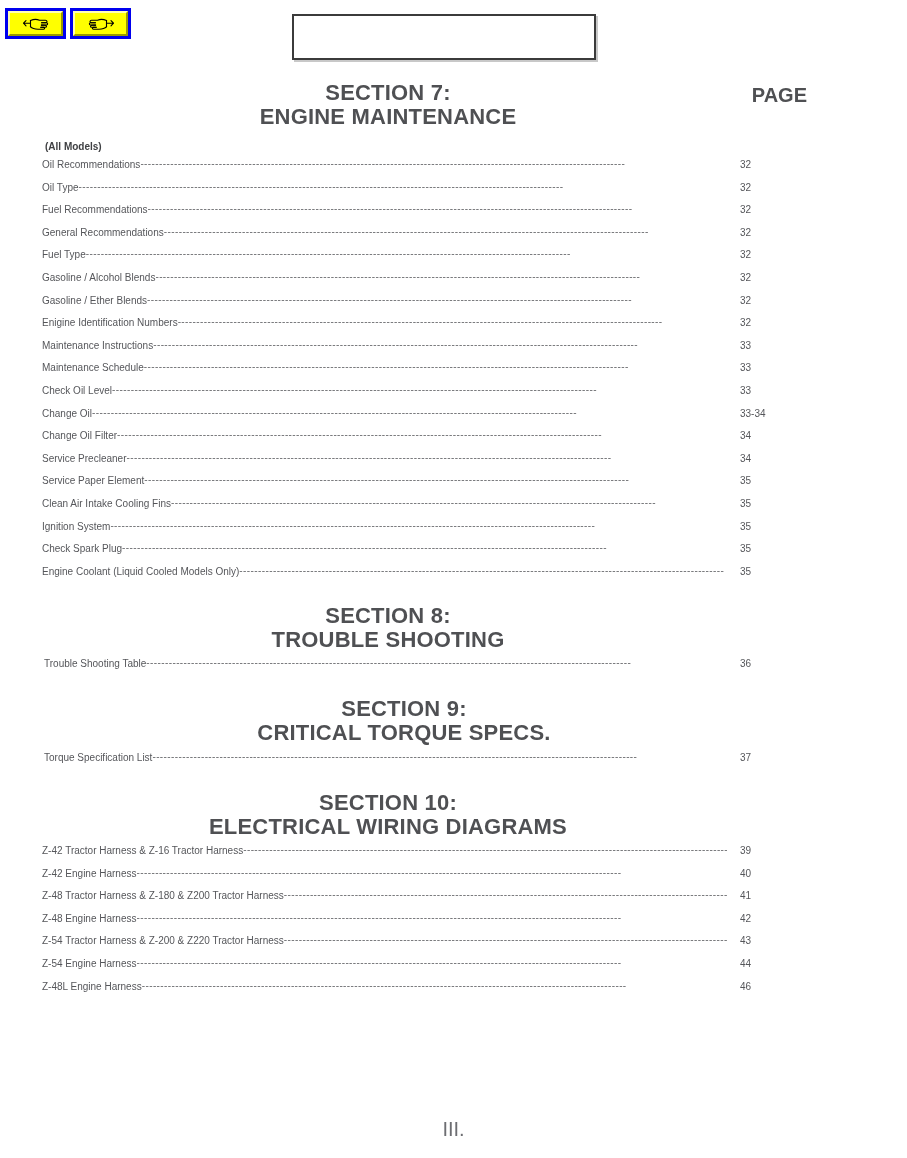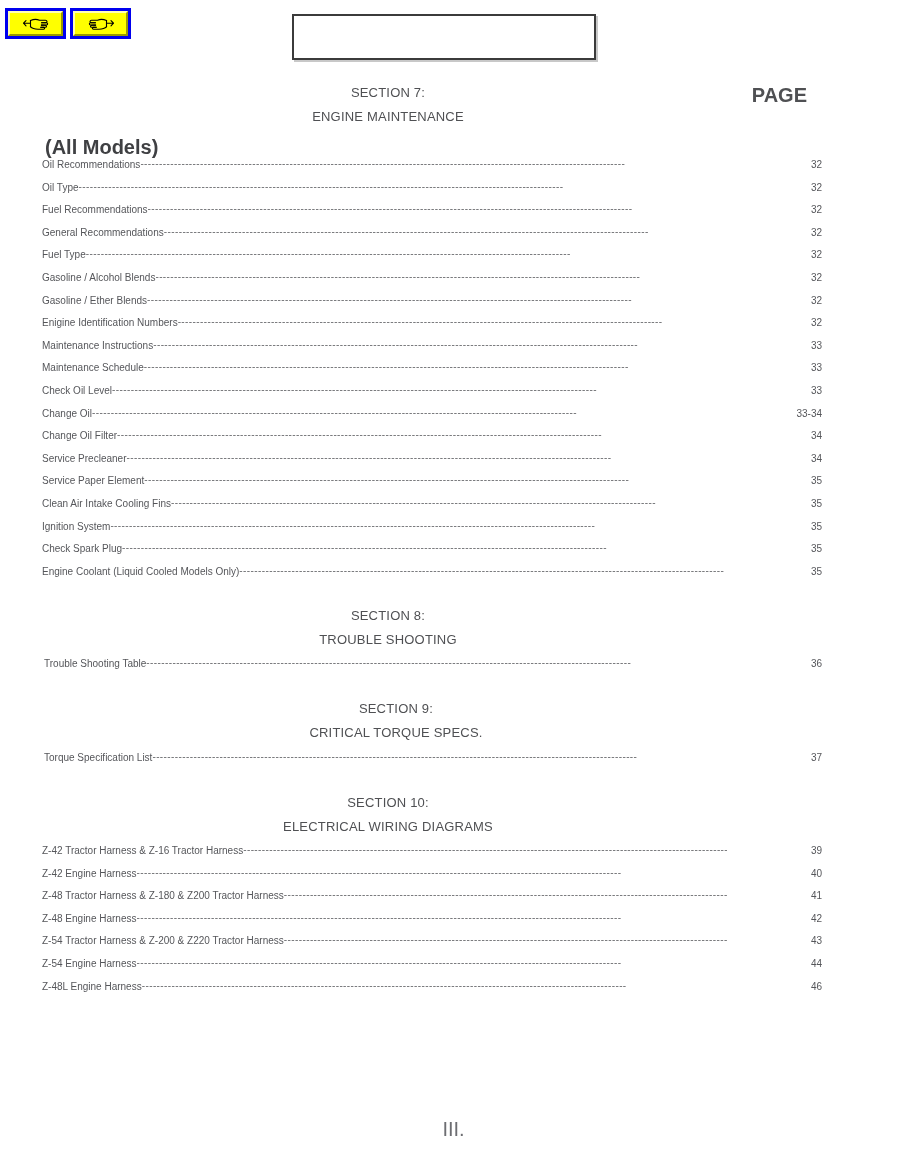--- a/index.html
+++ b/index.html
@@ -68,22 +68,22 @@
   }
 
   .toc-header {
     position: absolute;
     left: 0;
     top: 82px;
     width: 907px;
   }
   .section-title-block {
     text-align: center;
-    font-weight: normal;
-    font-size: 13px;
+    font-weight: bold;
+    font-size: 22px;
     color: #4f5053;
     letter-spacing: 0.2px;
   }
   
   .centered-col {
     width: 776px;
     margin: 0;
     padding: 0;
     text-align: center;
   }
@@ -94,21 +94,21 @@
     position: absolute;
     right: 100px;
     top: 84px;
     font-weight: bold;
     font-size: 20px;
     color: #4f5053;
   }
 
   .group-label {
     font-weight: bold;
-    font-size: 20px;
+    font-size: 10px;
     color: #3f4043;
     padding-left: 3px;
     line-height: 22.6px;
   }
 
   
   .toc-list {
     list-style: none;
     margin: 0;
     padding: 0;
@@ -135,21 +135,21 @@
   .toc-row .leader::before {
     content: "----------------------------------------------------------------------------------------------------------------------------------";
     position: absolute;
     left: 0;
     top: 0;
     letter-spacing: 0.4px;
     color: #6a6b6e;
   }
   .toc-row .entry-page {
     flex: 0 0 82px;
-    text-align: right;
+    text-align: left;
     margin-left: 13px;
     color: #55565a;
   }
 
   
   #section7-entries {
     position: absolute;
     left: 42px;
     top: 158px;
     width: 780px;
@@ -173,21 +173,21 @@
   #section8-entries {
     position: absolute;
     left: 44px;
     top: 657px;
     width: 778px;
   }
 
   
   #section9-heading {
     position: absolute;
-    left: 8px;
+    left: 16px;
     top: 698px;
     width: 776px;
   }
   #section9-entries {
     position: absolute;
     left: 44px;
     top: 751px;
     width: 778px;
   }
 

